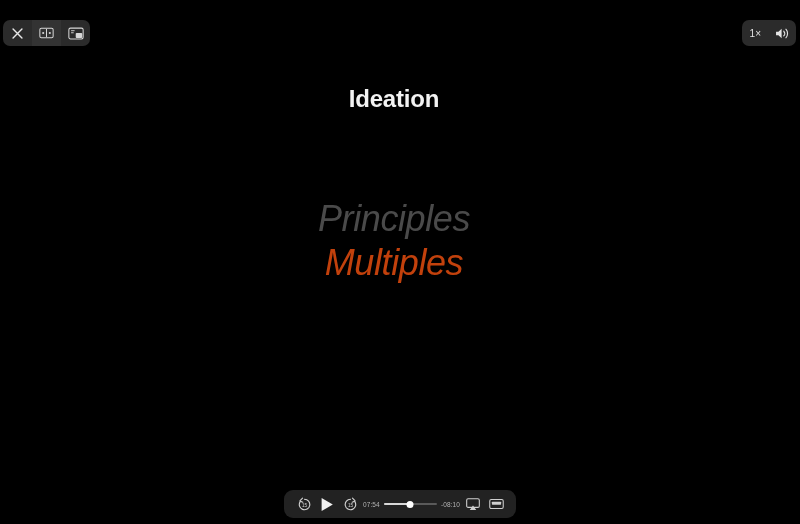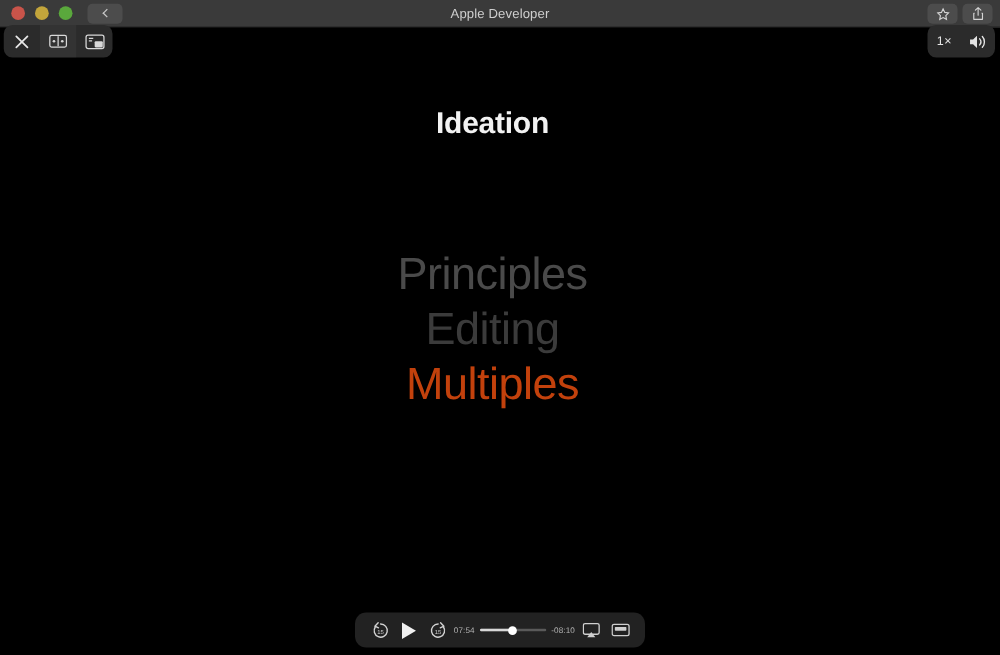--- a/index.html
+++ b/index.html
@@ -113,20 +113,21 @@
     position:absolute; top:63px; left:0; right:0;
     text-align:center;
     font-size:24px;
     font-weight:bold;
     color:#f2f2f2;
     letter-spacing:-0.2px;
   }
   .agenda {
     position:absolute; top:175px; left:0; right:0;
     text-align:center;
+    font-style:italic;
   }
   .agenda-item {
     font-size:36px;
     line-height:44px;
     letter-spacing:-0.4px;
     font-weight:400;
   }
   .agenda-item.dim1 { color:#4a4a4a; }
   .agenda-item.dim2 { color:#3b3b3b; }
   .agenda-item.active { color:#c2410c; }
@@ -182,55 +183,27 @@
     transform:translateX(-3.5px);
   }
   .airplay { width:20px; height:22px; }
   .fsbtn { width:22px; height:22px; margin-left:2px; }
 </style>
 </head>
 <body>
 
 <div id="app">
 
-  <div class="titlebar">
-    <div class="traffic">
-      <span class="light red"></span>
-      <span class="light yellow"></span>
-      <span class="light green"></span>
-    </div>
-
-    <div class="nav-back">
-      <span class="chev"></span>
-    </div>
-
-    <div class="win-title">Apple Developer</div>
-
-    <div class="tb-right">
-      <div class="tb-btn">
-        <svg width="11" height="11" viewBox="0 0 12 12">
-          <path d="M6 1.2 L7.45 4.3 L10.7 4.75 L8.35 7.05 L8.95 10.35 L6 8.8 L3.05 10.35 L3.65 7.05 L1.3 4.75 L4.55 4.3 Z" fill="none" stroke="#d4d4d4" stroke-width="1"></path>
-        </svg>
-      </div>
-      <div class="tb-btn">
-        <svg width="11" height="12" viewBox="0 0 12 13">
-          <path d="M6 1.2 L6 7.8 M3.6 3.4 L6 1.1 L8.4 3.4" fill="none" stroke="#d4d4d4" stroke-width="1" stroke-linecap="round" stroke-linejoin="round"></path>
-          <path d="M3 6.1 L2.2 6.1 L2.2 11.4 L9.8 11.4 L9.8 6.1 L9 6.1" fill="none" stroke="#d4d4d4" stroke-width="1" stroke-linejoin="round"></path>
-        </svg>
-      </div>
-    </div>
-  </div>
 
   <div class="video">
 
     <div class="slide-title">Ideation</div>
 
     <div class="agenda">
       <div class="agenda-item dim1">Principles</div>
-      <div class="agenda-item dim2">Editing</div>
       <div class="agenda-item active">Multiples</div>
     </div>
   </div>
 
   <div class="pc-topleft">
     <div class="pbtn">
       <svg width="13" height="13" viewBox="0 0 14 14">
         <path d="M2.2 2.2 L11.8 11.8 M11.8 2.2 L2.2 11.8" stroke="#e8e8e8" stroke-width="1.5" stroke-linecap="round"></path>
       </svg>
     </div>

